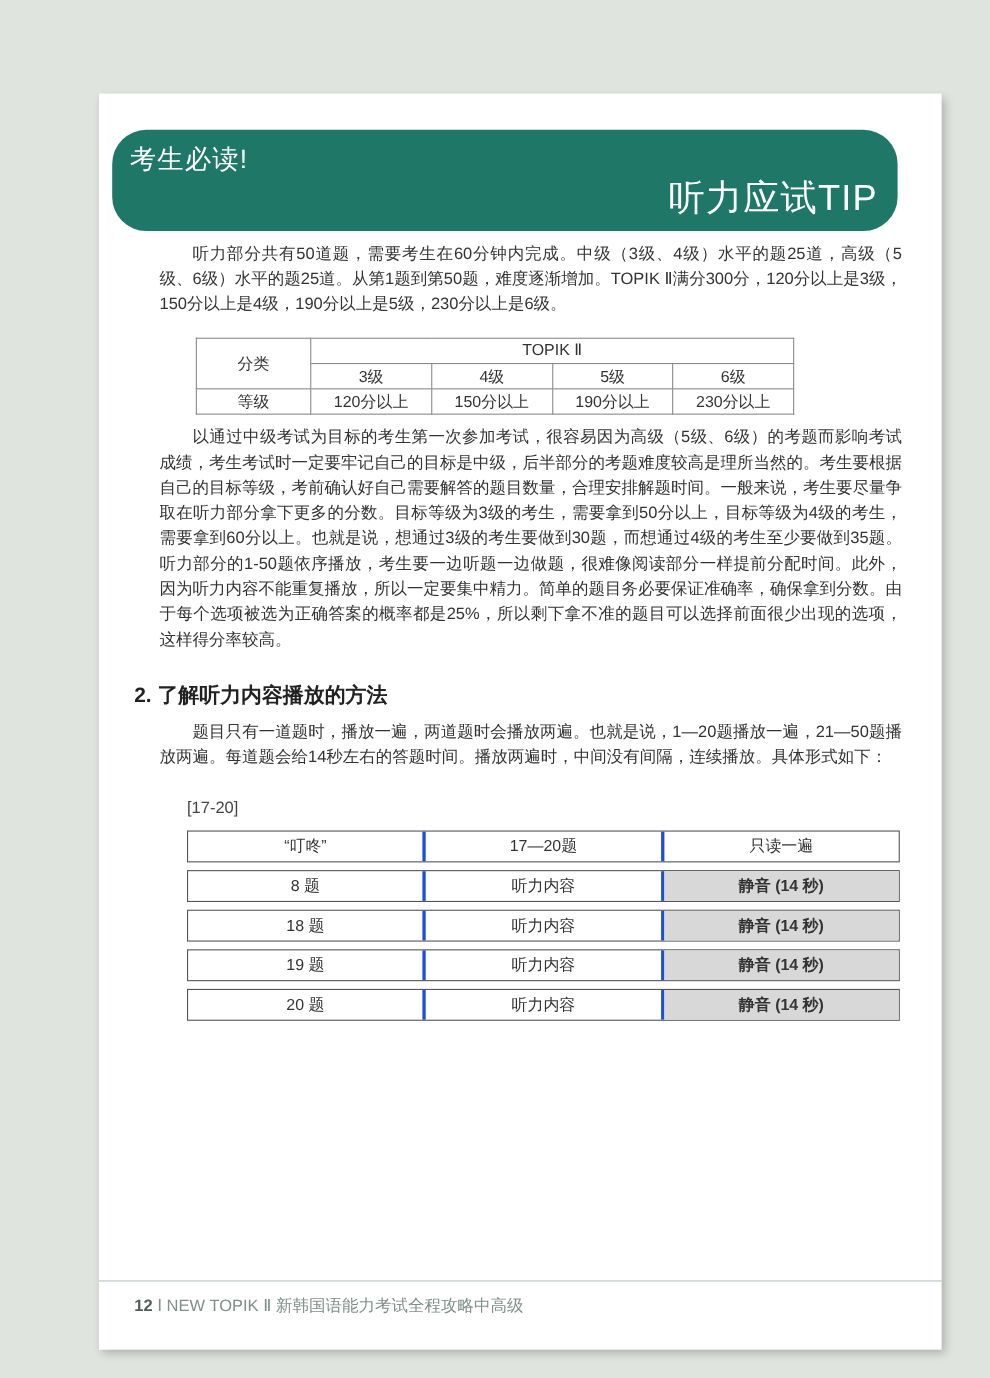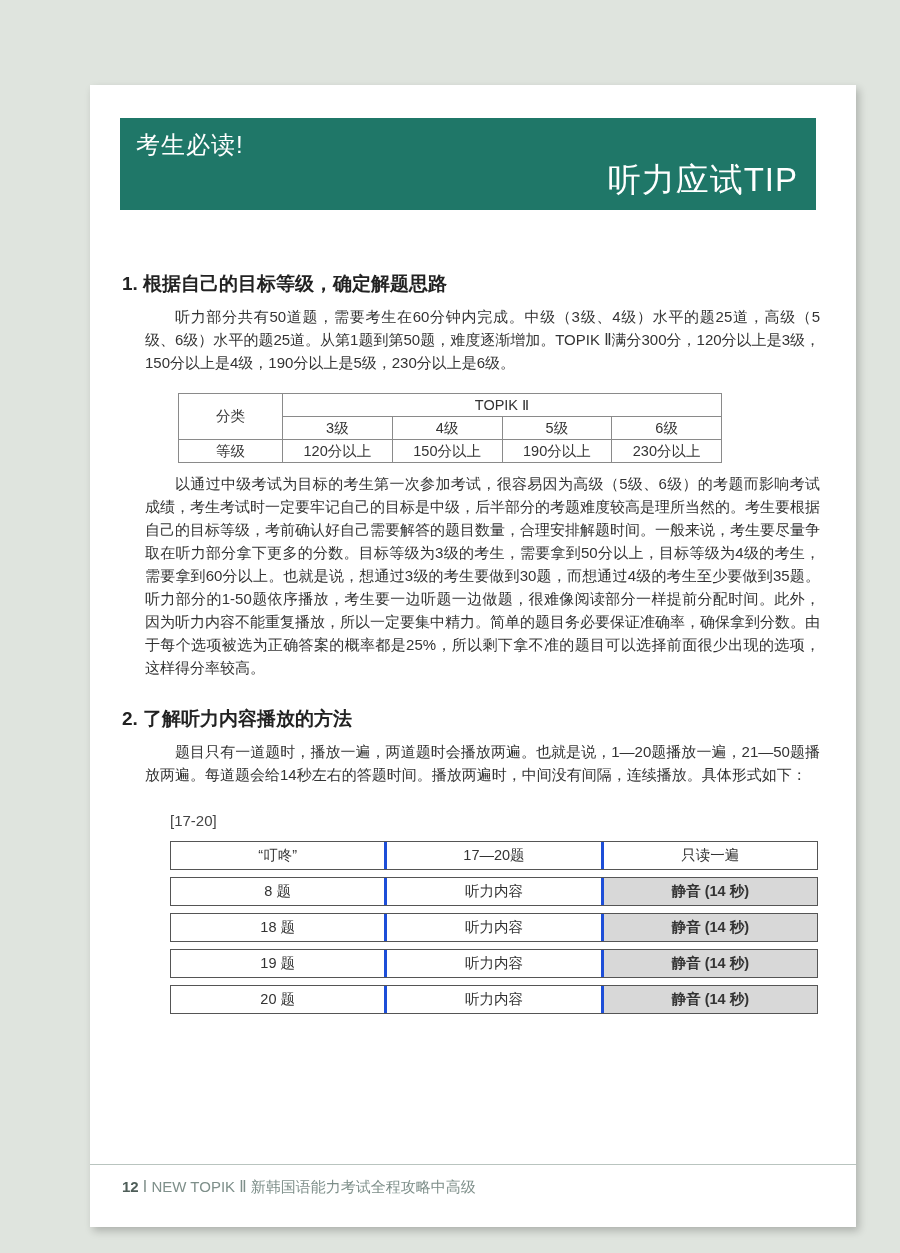--- a/index.html
+++ b/index.html
@@ -12,24 +12,25 @@
   }
   .page {
     position:absolute; left:90px; top:85px;
     width:766px; height:1142px;
     background:#ffffff;
     box-shadow:3px 4px 8px rgba(0,0,0,0.22);
   }
   
   .banner {
     position:relative;
-    margin:33px 40px 0 30px;
+    margin:33px 40px 0 12px;
     height:92px;
     background:#1f7768;
     color:#ffffff;
+    border-radius:31px;
   }
   .banner-kicker {
     position:absolute; top:11px; left:16px;
     font-size:24px; letter-spacing:1px;
   }
   .banner-title {
     position:absolute; bottom:7px; right:18px;
     font-size:33px; letter-spacing:1px;
   }
   
@@ -94,21 +95,20 @@
 
 <div class="page">
 
   <div class="banner">
     <div class="banner-kicker">考生必读!</div>
     <div class="banner-title">听力应试TIP</div>
   </div>
 
   <div class="content">
 
-    <div class="sec-heading">1.  根据自己的目标等级，确定解题思路</div>
 
     <p class="para">听力部分共有50道题，需要考生在60分钟内完成。中级（3级、4级）水平的题25道，高级（5级、6级）水平的题25道。从第1题到第50题，难度逐渐增加。TOPIK Ⅱ满分300分，120分以上是3级，150分以上是4级，190分以上是5级，230分以上是6级。</p>
 
     <table class="score-table">
       <tbody>
           <tr>
         <td class="label-col" rowspan="2">分类</td>
         <td colspan="4">TOPIK Ⅱ</td>
       </tr>
       <tr>

